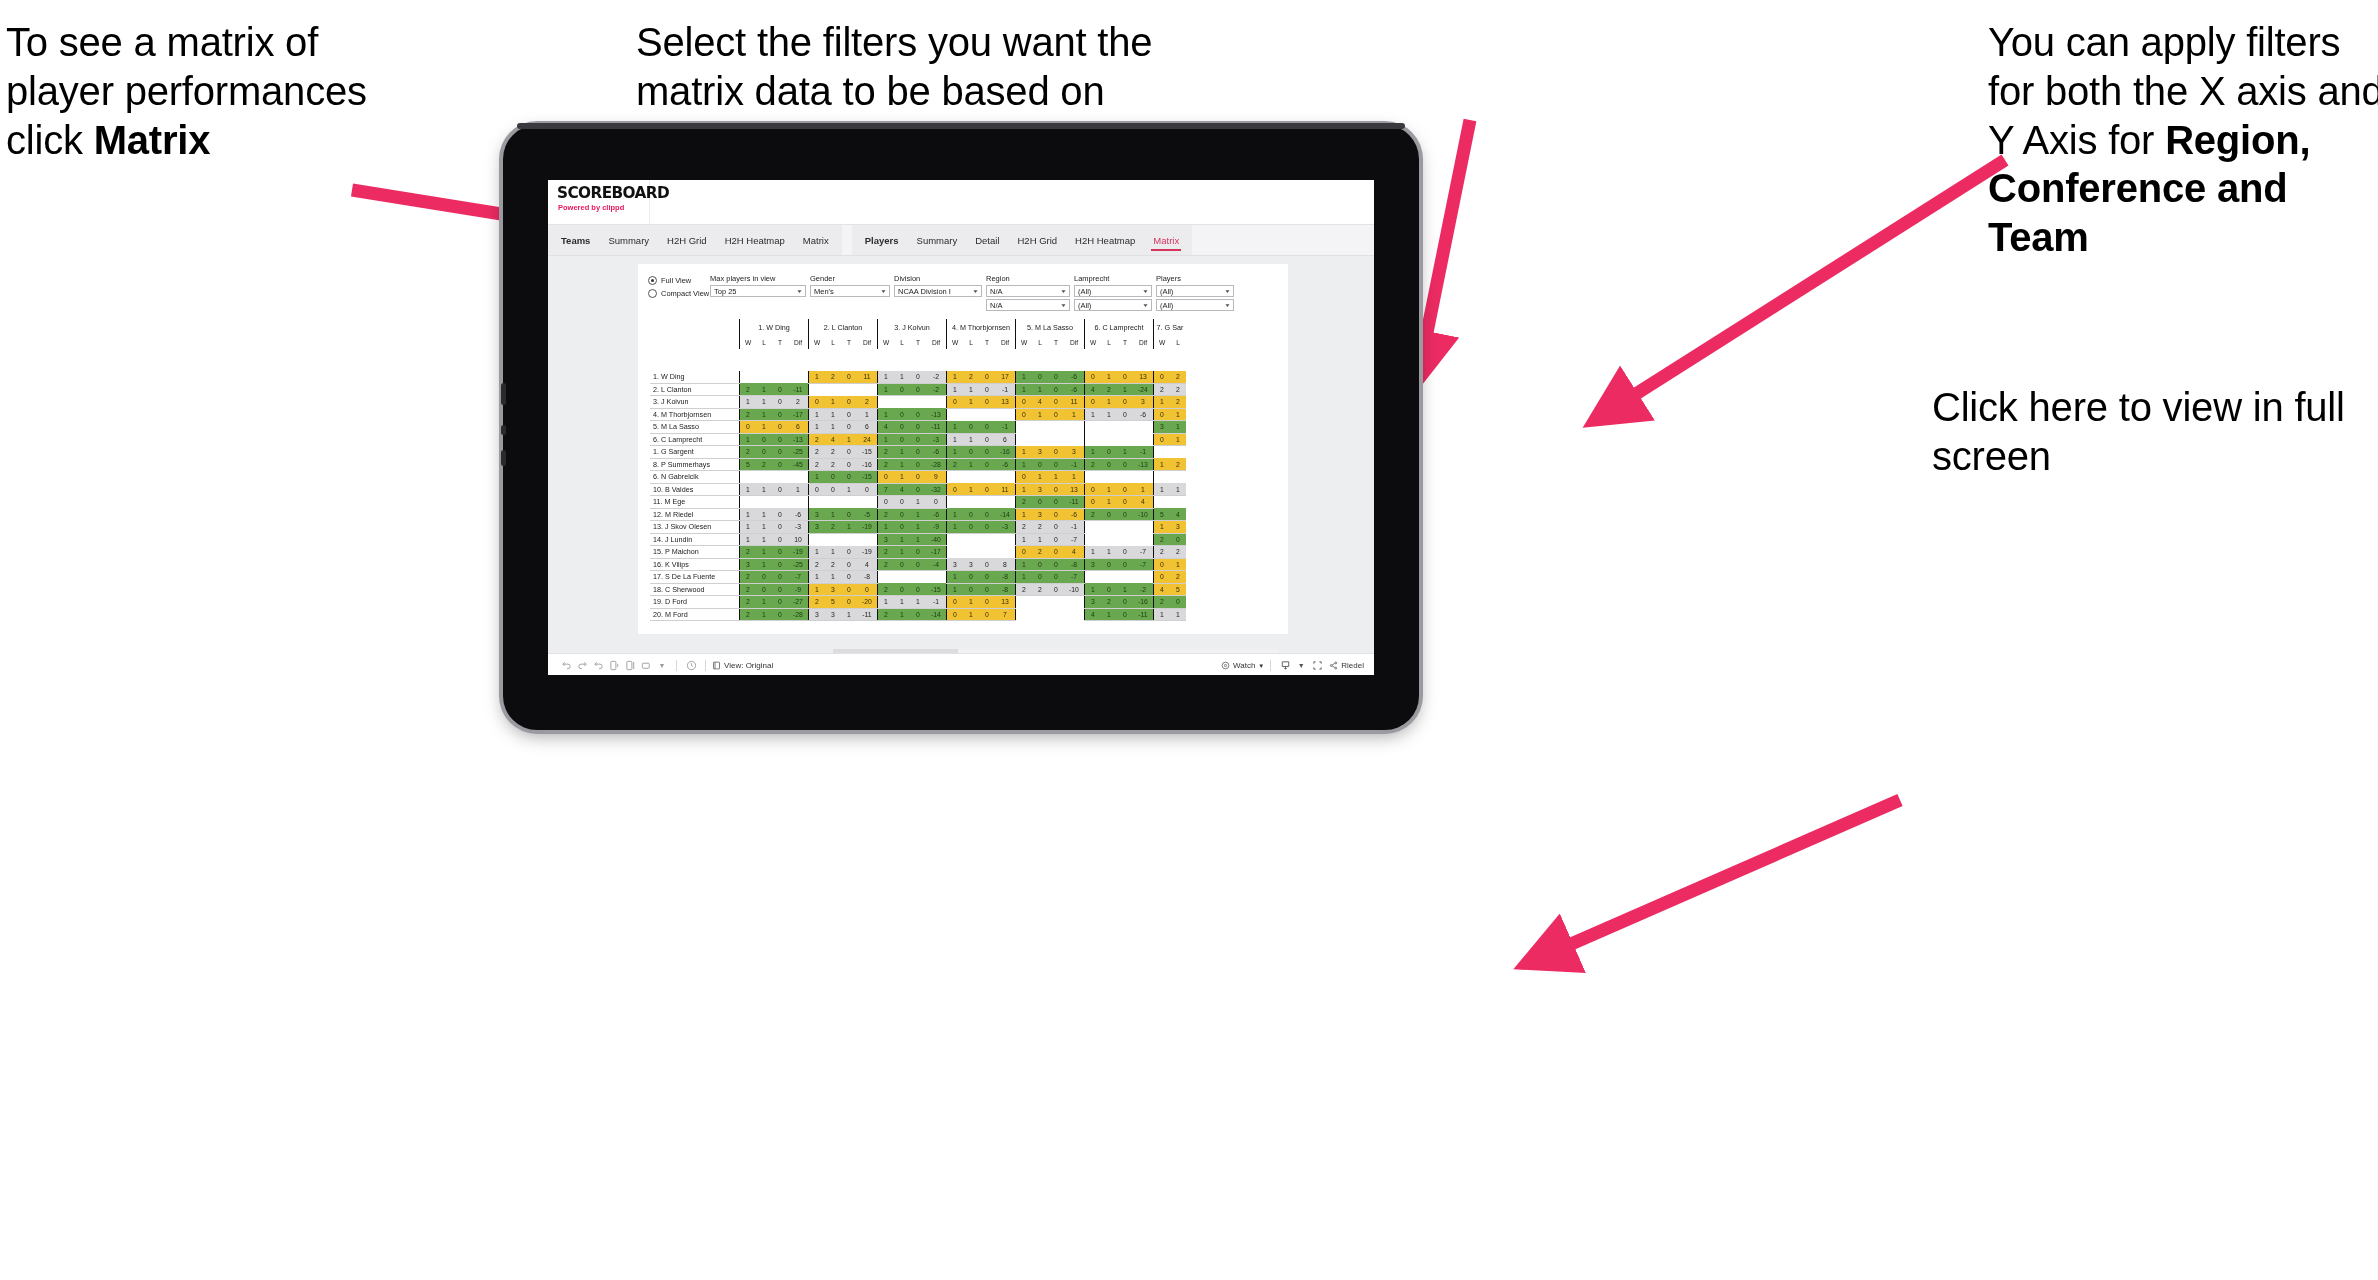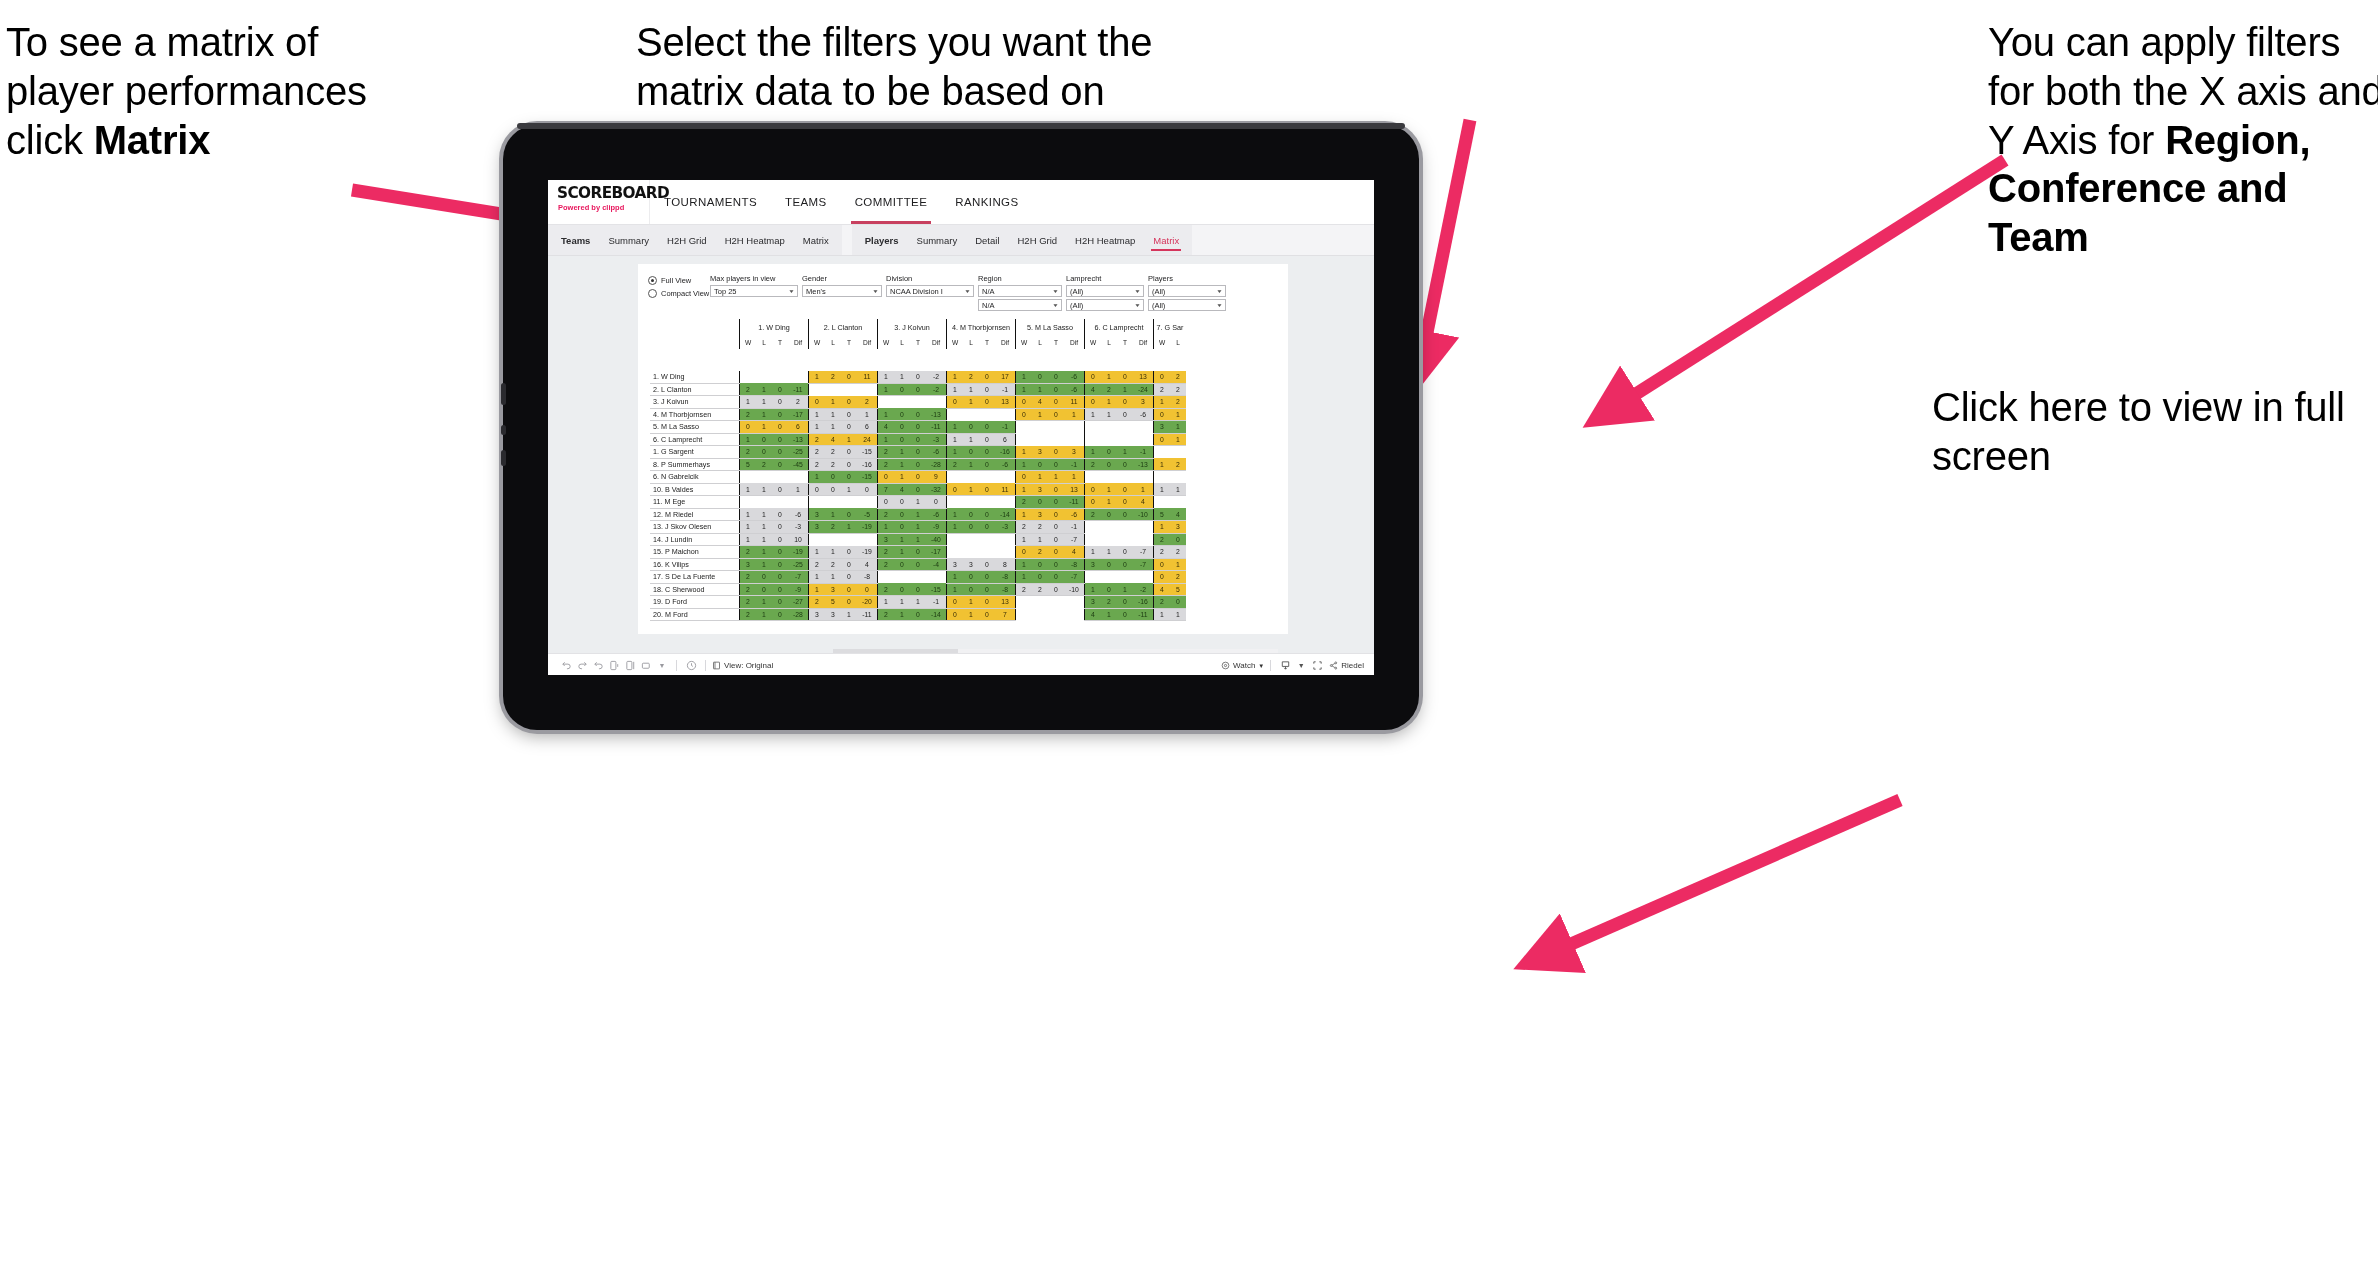--- a/index.html
+++ b/index.html
@@ -56,21 +56,21 @@
   #filters{display:flex;padding:10px 8px 0 10px;gap:0;align-items:flex-start;}
   .view-radios{width:62px;padding-top:2px;}
   .radio-row{display:flex;align-items:center;gap:4px;font-size:7.5px;color:#1d1d1f;margin-bottom:4px;}
   .radio{width:7px;height:7px;border-radius:50%;border:1px solid #555;display:inline-block;position:relative;background:#fff;}
   .radio.on:after{content:"";position:absolute;left:1.5px;top:1.5px;width:3px;height:3px;border-radius:50%;background:#333;}
   .fgroup{margin-right:4px;}
   .flabel{font-size:7.5px;color:#1d1d1f;margin-bottom:2px;}
   .fsel{height:12px;border:1px solid #b9b9bd;background:#fff;display:flex;align-items:center;
      justify-content:space-between;padding:0 3px;font-size:7.5px;color:#1d1d1f;margin-bottom:2px;box-sizing:border-box;}
   .fsel .car{font-size:5px;color:#555;transform:scaleX(1.4);}
-  .w-max{width:88px;} .w-gen{width:80px;} .w-div{width:88px;}
+  .w-max{width:96px;} .w-gen{width:80px;} .w-div{width:88px;}
   .w-reg{width:84px;} .w-conf{width:78px;} .w-play{width:78px;}
 
   
   #mtxwrap{padding:6px 0 0 12px;}
   table.mtx{border-collapse:collapse;font-size:7px;color:#222;table-layout:fixed;}
   table.mtx td,table.mtx th{padding:0;margin:0;}
   .rowhdr{width:86px;height:11.5px;font-size:7.2px;text-align:left;padding-left:3px !important;color:#1a1a1a;
      border-bottom:1px solid #cfcfd2;background:#fff;white-space:nowrap;font-weight:400;}
   .colgrp{font-size:7.2px;text-align:center;height:16px;color:#1a1a1a;font-weight:400;white-space:nowrap;
      border-left:1.4px solid #111;}
@@ -125,34 +125,20 @@
   <div class="tbtn" style="top:300px;height:10px;"></div>
   <div class="tbtn" style="top:325px;height:16px;"></div>
 
   <div id="screen">
 
     <div id="app-header">
       <div id="logo-box">
         <div id="logo-word">SCOREBOARD</div>
         <div id="logo-sub"><span>Powered by </span><span>clippd</span></div>
       </div>
-      <div class="topnav" id="topnav">
-          <div class="topnav-item">
-            <span>TOURNAMENTS</span>
-          </div>
-          <div class="topnav-item">
-            <span>TEAMS</span>
-          </div>
-          <div class="topnav-item active">
-            <span>COMMITTEE</span>
-          </div>
-          <div class="topnav-item">
-            <span>RANKINGS</span>
-          </div>
-        </div>
     </div>
 
     <div id="subnav">
       <div class="subgroup" id="subgroup-teams">
           <div class="sub-item head">
             <span>Teams</span>
           </div>
           <div class="sub-item">
             <span>Summary</span>
           </div>

